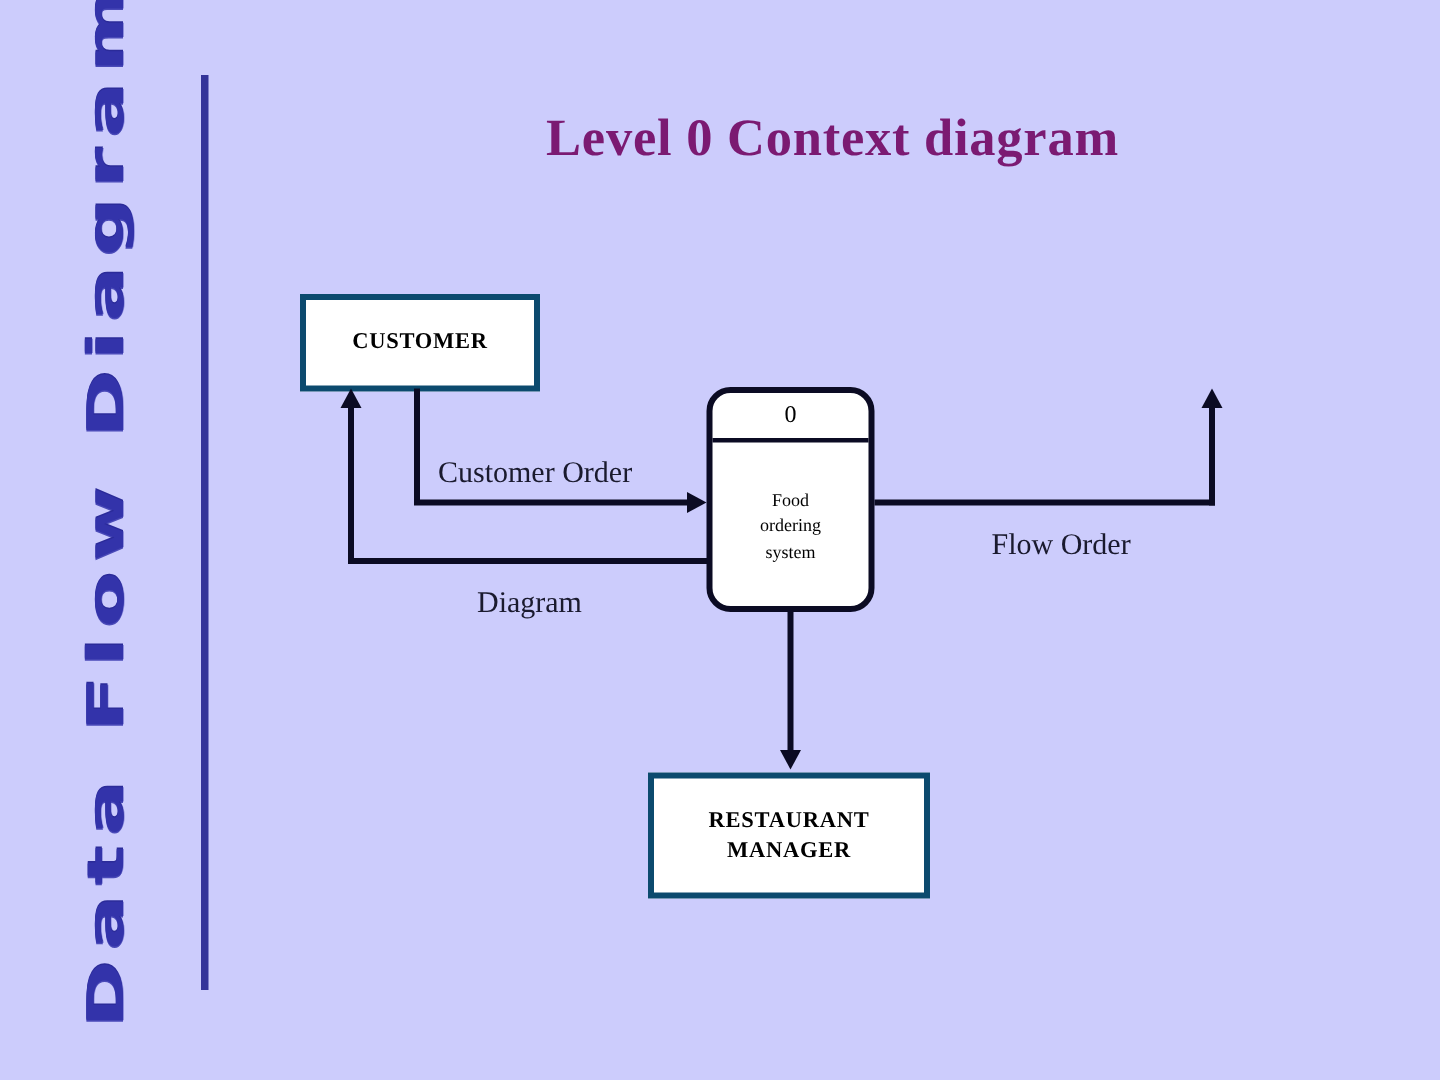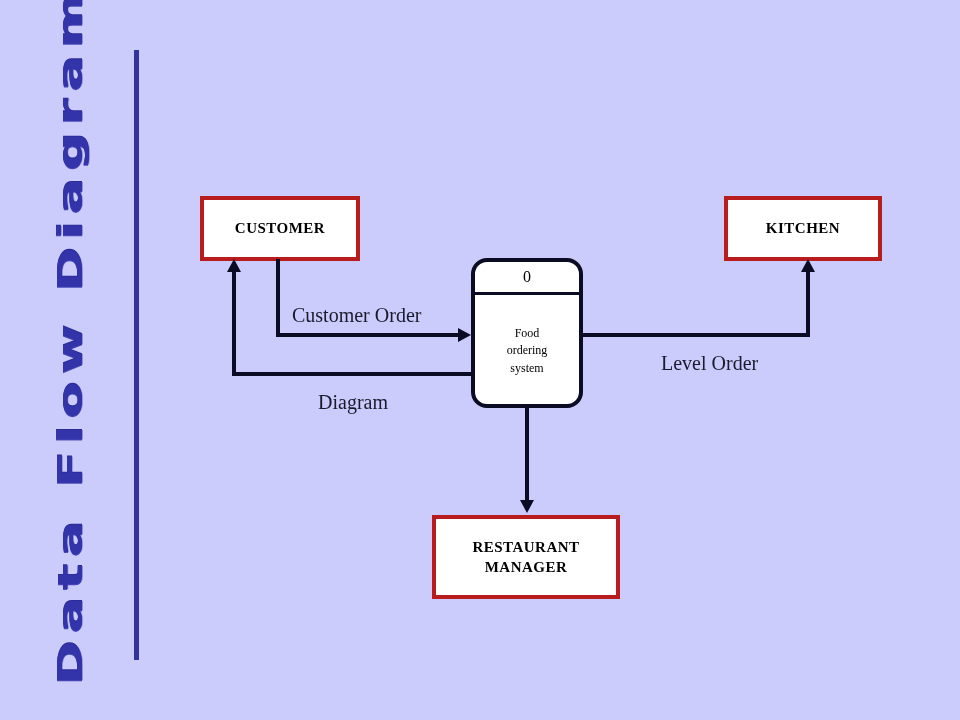--- a/index.html
+++ b/index.html
@@ -75,21 +75,21 @@
     font-weight: bold;
     font-size: 35px;
     color: #7b1a72;
     letter-spacing: 0.5px;
   }
 
   
   .entity {
     position: absolute;
     background: #ffffff;
-    border: 4px solid #b91c1c;
+    border: 4px solid #0c4a6e;
     box-sizing: border-box;
     display: flex;
     align-items: center;
     justify-content: center;
     text-align: center;
     font-weight: bold;
     font-size: 15px;
     letter-spacing: 0.5px;
     line-height: 1.35;
     color: #000000;
@@ -172,28 +172,26 @@
 
 <div id="stage">
 
   <div id="side-band">
     <div id="side-rule"></div>
     <div id="wordart">
       <span id="wordart-text">Data Flow Diagram</span>
     </div>
   </div>
 
+  <div id="title">Level 0 Context diagram</div>
 
   <div class="entity" id="entity-customer">
     <span>CUSTOMER</span>
   </div>
 
-  <div class="entity" id="entity-kitchen">
-    <span>KITCHEN</span>
-  </div>
 
   <div class="entity" id="entity-manager">
     <span style="white-space:pre-line">RESTAURANT
 MANAGER</span>
   </div>
 
   <div id="process">
     <div id="process-number">
       <span>0</span>
     </div>
@@ -210,18 +208,18 @@
   <div class="flow-label" id="label-customer-order">Customer Order</div>
 
   <div class="ln h" style="left:232px; top:372px; width:240px;"></div>
   <div class="ln v" style="left:232px; top:272px; height:104px;"></div>
   <div class="arrow arrow-u" style="left:227px; top:259px;"></div>
   <div class="flow-label" id="label-receipt">Diagram</div>
 
   <div class="ln h" style="left:583px; top:333px; width:227px;"></div>
   <div class="ln v" style="left:806px; top:272px; height:65px;"></div>
   <div class="arrow arrow-u" style="left:801px; top:259px;"></div>
-  <div class="flow-label" id="label-food-order">Level Order</div>
+  <div class="flow-label" id="label-food-order">Flow Order</div>
 
   <div class="ln v" style="left:525px; top:408px; height:94px;"></div>
   <div class="arrow arrow-d" style="left:520px; top:500px;"></div>
 
 </div>
 
 </body></html>

